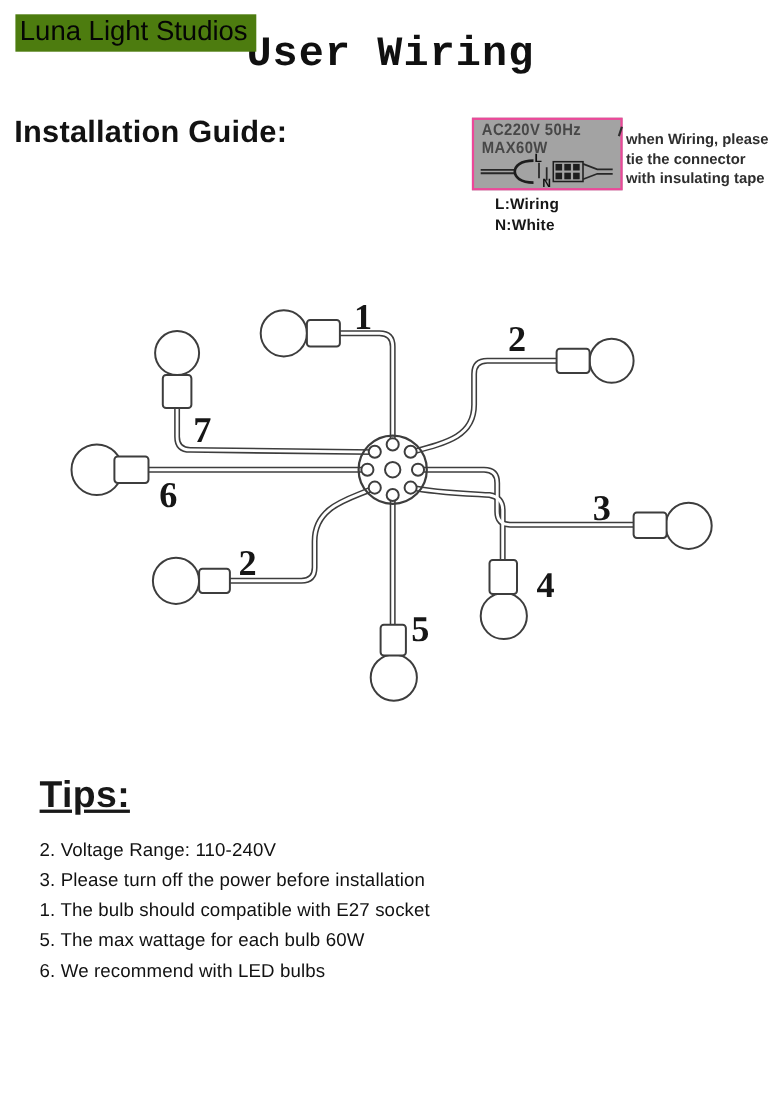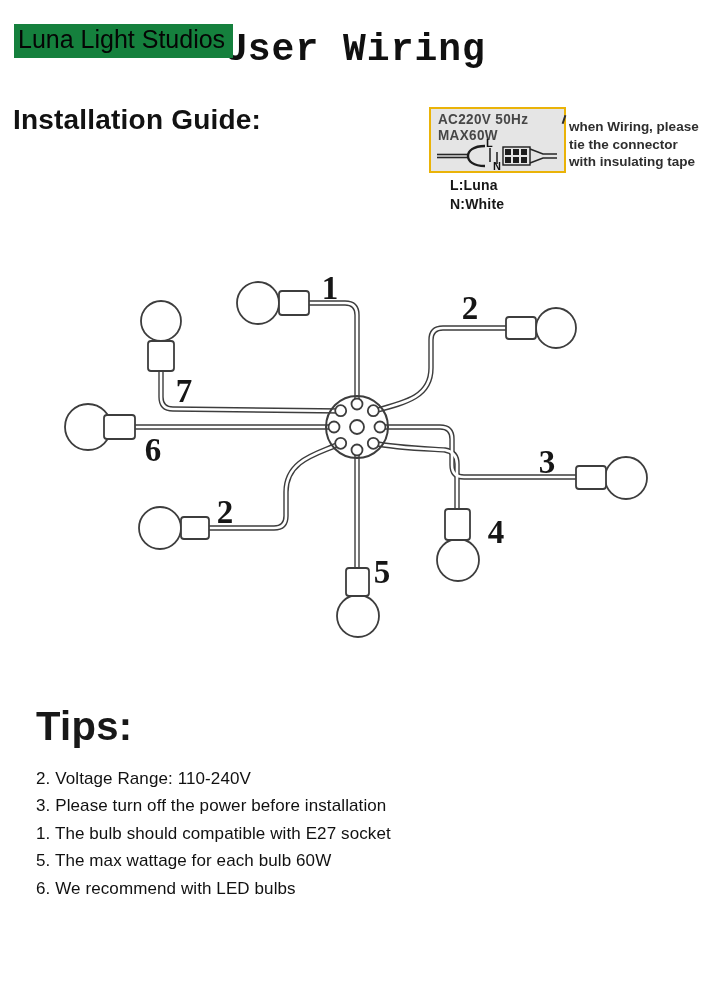--- a/index.html
+++ b/index.html
@@ -9,32 +9,32 @@
   }
   .page{position:absolute;inset:0;}
 
   
   .title{
     position:absolute;left:224px;top:28px;margin:0;z-index:1;
     font-family:"Liberation Mono","DejaVu Sans Mono",monospace;
     font-size:38px;font-weight:700;letter-spacing:1px;color:#101010;white-space:nowrap;
   }
   .brand{
-    position:absolute;left:14px;top:24px;z-index:2;background:#15803d;
+    position:absolute;left:14px;top:13px;z-index:2;background:#4d7c0f;
     padding:1px 8px 4px 4px;font-size:25px;color:#050505;white-space:nowrap;
   }
 
   
   .install-heading{
     position:absolute;left:13px;top:104px;margin:0;
     font-size:28px;font-weight:bold;color:#121212;letter-spacing:.2px;
   }
   .spec-box{
     position:absolute;left:429px;top:107px;width:133px;height:62px;
-    border:2px solid #eab308;background:#e5e5e5;
+    border:2px solid #ec4899;background:#a3a3a3;
   }
   .spec-lines{
     position:absolute;left:7px;top:2px;
     font-size:15px;line-height:16px;font-weight:bold;color:#474747;
     letter-spacing:.4px;transform:scaleX(.9);transform-origin:left top;white-space:nowrap;
   }
   .wiring{position:absolute;left:0;bottom:0;}
   .wiring .wire{stroke:#272727;stroke-width:1.6;fill:none;}
   .wiring .clamp{stroke:#1d1d1d;stroke-width:2.4;fill:none;}
   .wiring .blk{fill:#1d1d1d;}
@@ -61,21 +61,21 @@
   .fixture .part{fill:#ffffff;stroke:#3d3d3d;stroke-width:1.8;}
   .fixture .hub{fill:none;stroke:#3d3d3d;stroke-width:2;}
   .fixture .num{
     font-family:"Liberation Serif","DejaVu Serif",serif;
     font-size:33px;font-weight:bold;fill:#161616;text-anchor:middle;
   }
 
   
   .tips{position:absolute;left:36px;top:704px;width:560px;}
   .tips h2{
-    margin:0 0 16px 0;font-size:40px;font-weight:700;color:#181818;letter-spacing:.3px;
+    margin:0 0 16px 0;font-size:34px;font-weight:700;color:#181818;letter-spacing:.3px;text-decoration:underline;
   }
   .tip{
     font-size:17px;line-height:27.4px;color:#111;letter-spacing:.1px;white-space:nowrap;
   }
 </style>
 </head>
 <body>
 
 <div class="page">
 
@@ -103,21 +103,21 @@
       <rect class="blk" x="90" y="12" width="6" height="6"></rect>
       <rect class="blk" x="74" y="20" width="6" height="6"></rect>
       <rect class="blk" x="82" y="20" width="6" height="6"></rect>
       <rect class="blk" x="90" y="20" width="6" height="6"></rect>
       <path class="wire" d="M 99 12 L 112 17 L 126 17"></path>
       <path class="wire" d="M 99 26 L 112 21 L 126 21"></path>
     </svg>
   </div>
 
   <div class="legend">
-    <div>L:Luna</div>
+    <div>L:Wiring</div>
     <div>N:White</div>
   </div>
 
   <div class="tick"></div>
   <div class="note">
     <div>when Wiring, please</div>
     <div>tie the connector</div>
     <div>with insulating tape</div>
   </div>
 

